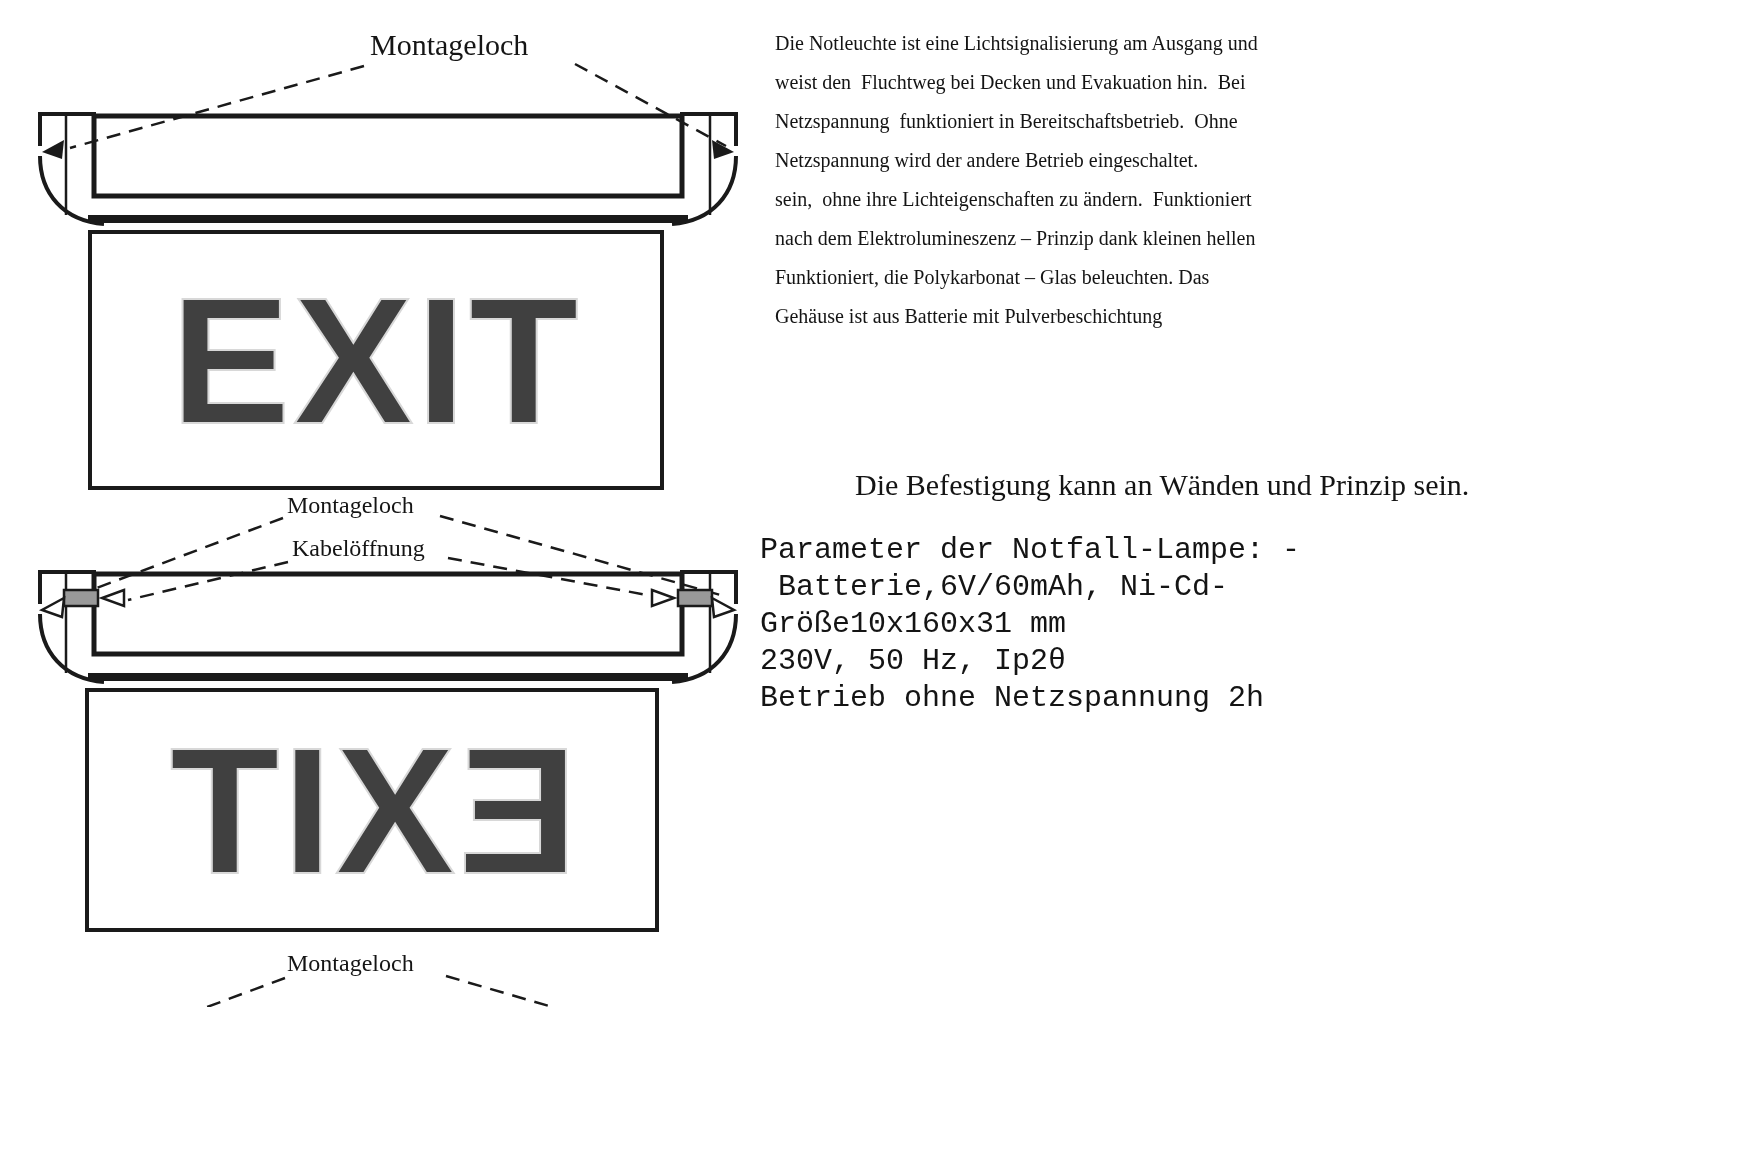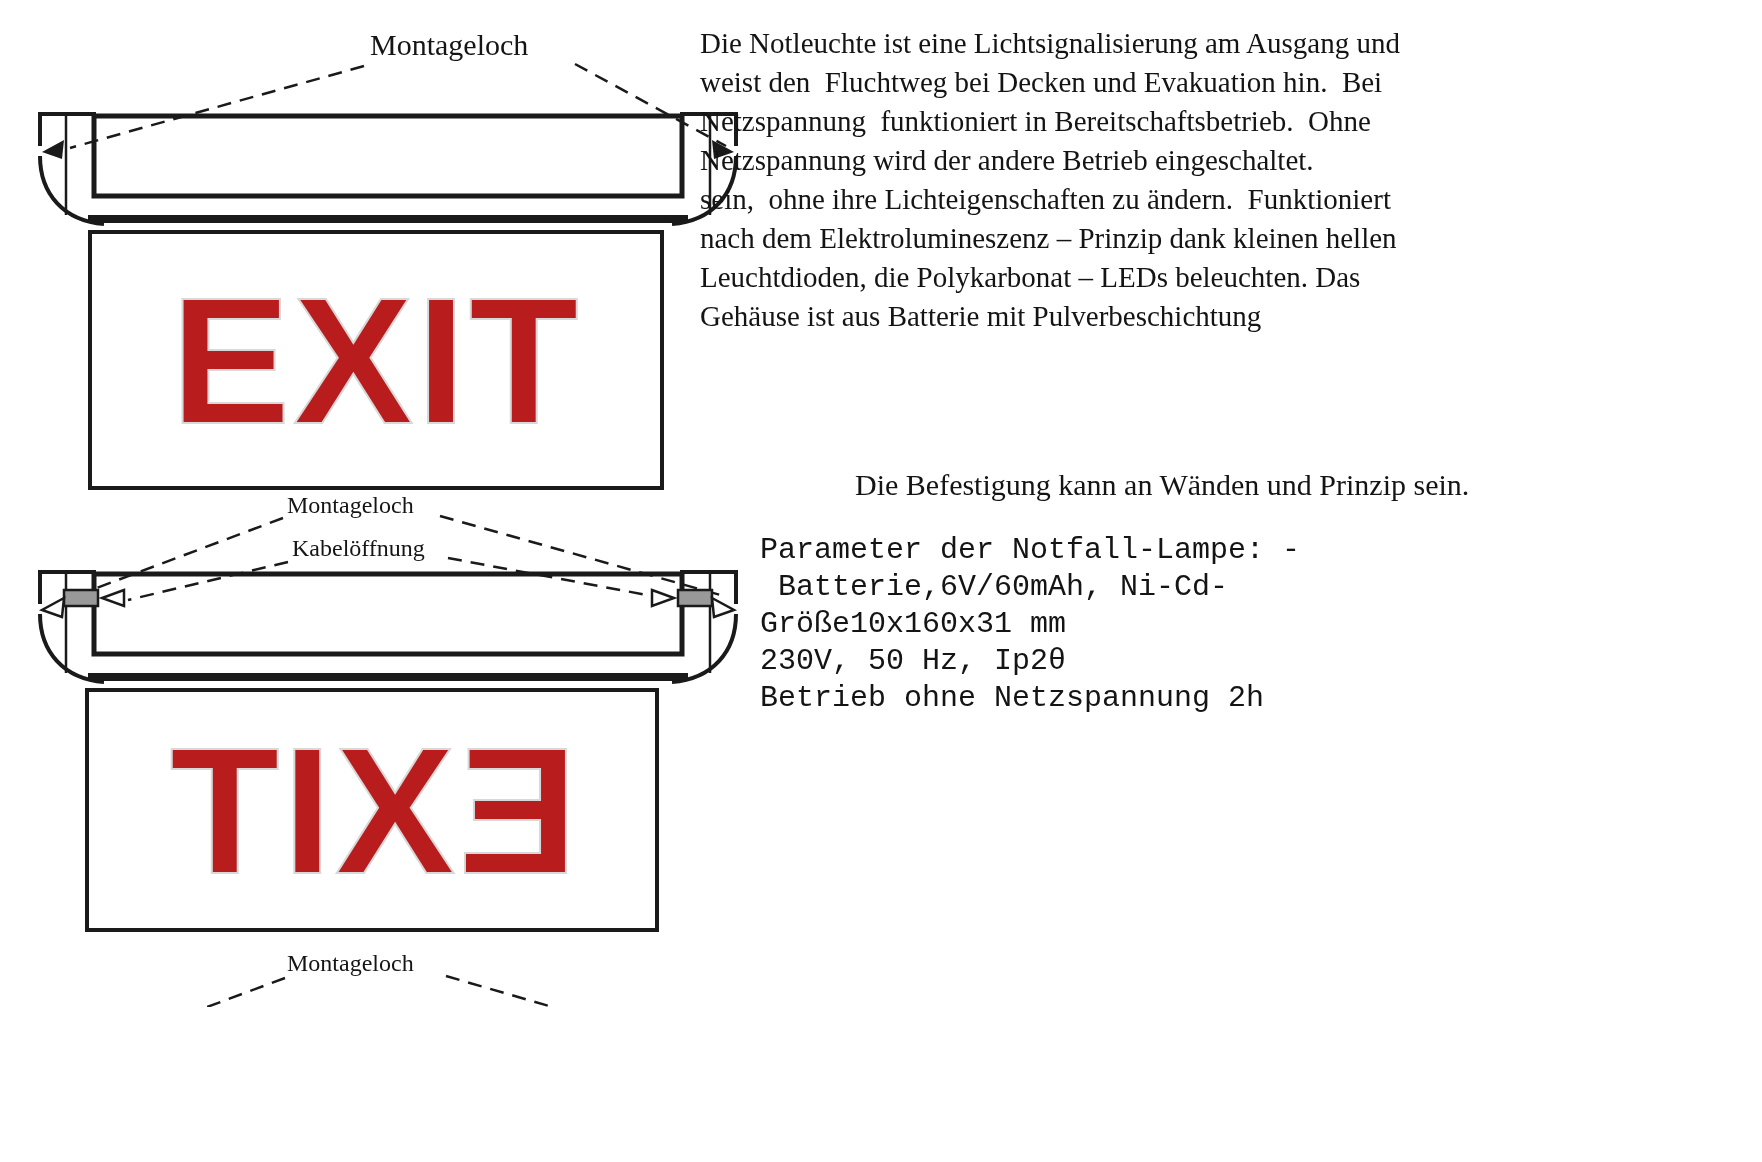--- a/index.html
+++ b/index.html
@@ -11,29 +11,29 @@
   .linework { position:absolute; left:0; top:0; }
   .dlabel {
     position:absolute; white-space:nowrap; color:#151515;
     font-family:"Liberation Serif", serif;
   }
   .lbl-lg { font-size:30px; }
   .lbl-sm { font-size:24px; }
   .panel-text {
     position:absolute; display:flex; align-items:center; justify-content:center;
     font-family:"Liberation Sans", sans-serif; font-weight:bold;
-    font-size:180px; letter-spacing:0.015em; color:#b91c1c;
+    font-size:180px; letter-spacing:0.015em; color:#404040;
     -webkit-text-stroke:2px #d8d8d8;
     user-select:none;
   }
   .panel-text span { display:inline-block; }
   .mirrored span { transform:scaleX(-1); }
   .desc {
-    position:absolute; left:700px; top:24px;
-    font-size:29px; line-height:39px;
+    position:absolute; left:775px; top:24px;
+    font-size:20px; line-height:39px;
   }
   .note {
     position:absolute; left:855px; top:466px;
     font-size:30px; line-height:38px; white-space:nowrap;
   }
   .params {
     position:absolute; left:760px; top:532px;
     font-size:30px; line-height:37px;font-family:Liberation Mono, monospace;
   }
   .tline { white-space:pre-wrap; }
@@ -127,21 +127,21 @@
     <span>EXIT</span>
   </div>
 
   <div class="desc">
     <div class="tline">Die Notleuchte ist eine Lichtsignalisierung am Ausgang und</div>
     <div class="tline">weist den  Fluchtweg bei Decken und Evakuation hin.  Bei</div>
     <div class="tline">Netzspannung  funktioniert in Bereitschaftsbetrieb.  Ohne</div>
     <div class="tline">Netzspannung wird der andere Betrieb eingeschaltet.</div>
     <div class="tline">sein,  ohne ihre Lichteigenschaften zu ändern.  Funktioniert</div>
     <div class="tline">nach dem Elektrolumineszenz – Prinzip dank kleinen hellen</div>
-    <div class="tline">Leuchtdioden, die Polykarbonat – LEDs beleuchten. Das</div>
+    <div class="tline">Funktioniert, die Polykarbonat – Glas beleuchten. Das</div>
     <div class="tline">Gehäuse ist aus Batterie mit Pulverbeschichtung</div>
   </div>
 
   <div class="note">Die Befestigung kann an Wänden und Prinzip sein.</div>
 
   <div class="params">
     <div class="tline">Parameter der Notfall-Lampe: -</div>
     <div class="tline"> Batterie,6V/60mAh, Ni-Cd-</div>
     <div class="tline">Größe10x160x31 mm</div>
     <div class="tline">230V, 50 Hz, Ip2θ</div>

